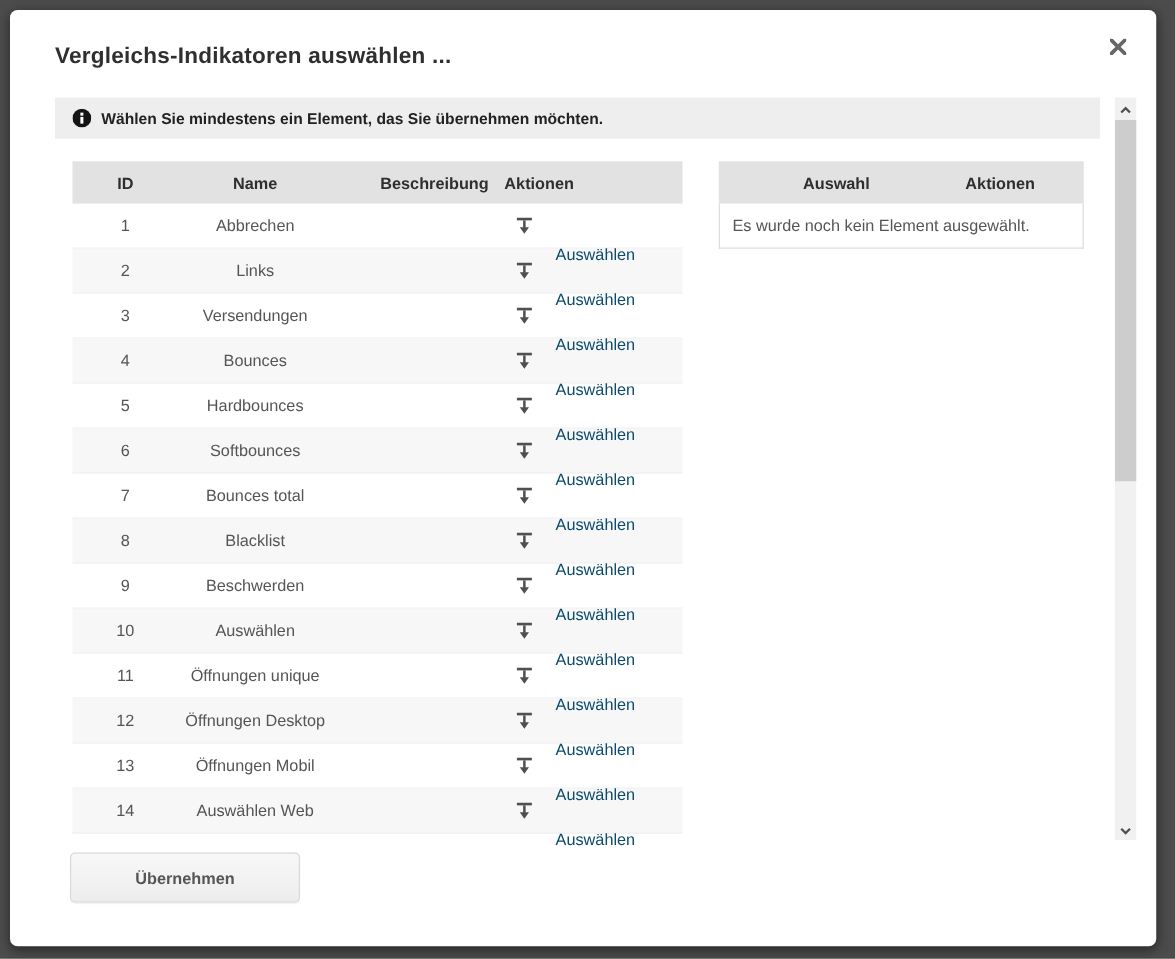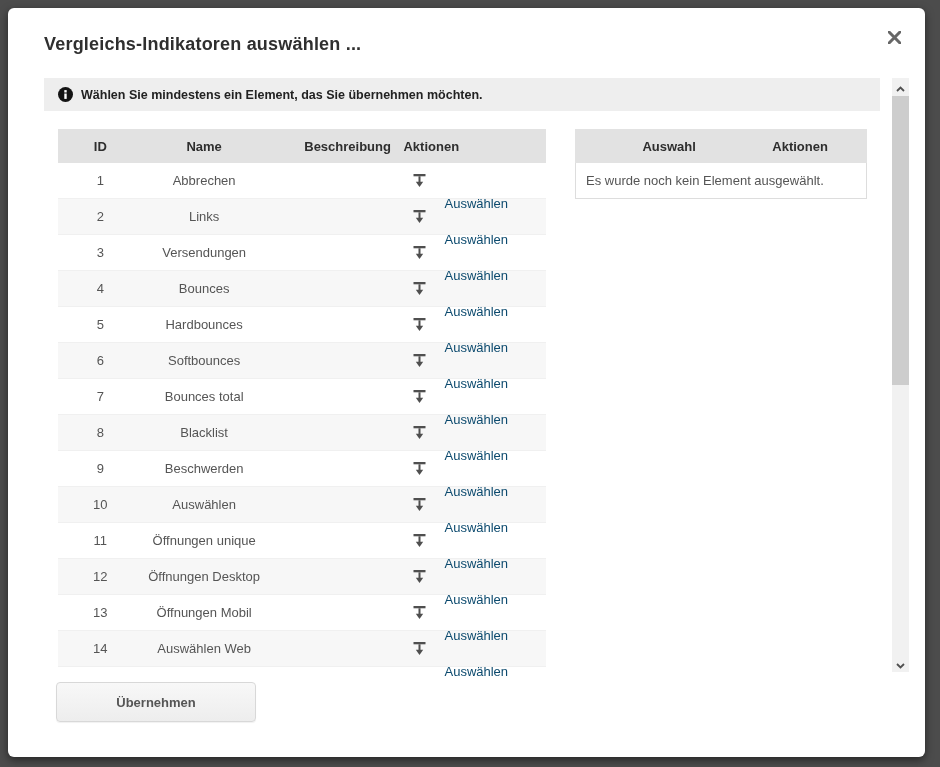--- a/index.html
+++ b/index.html
@@ -124,21 +124,21 @@
     cursor: pointer;
   }
 
   
   .modal-footer {
     position: absolute;
     left: 48px; top: 674px;
     display: flex; gap: 6px;
   }
   .btn {
-    width: 200px; height: 40px;
+    width: 184px; height: 40px;
     background: linear-gradient(#f8f8f8, #ededed);
     border: 1px solid #d8d8d8;
     border-radius: 4px;
     font-family: "Liberation Sans", sans-serif;
     font-size: 13px;
     font-weight: bold;
     color: #555555;
     cursor: pointer;
     box-shadow: 0 1px 1px rgba(0,0,0,0.06);
   }

